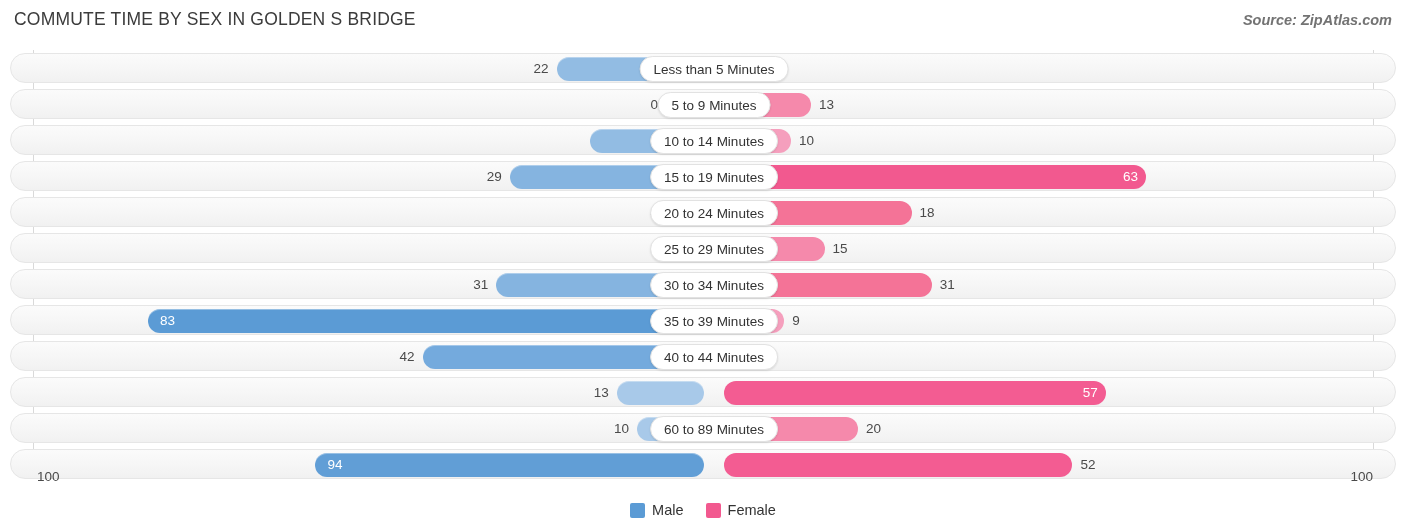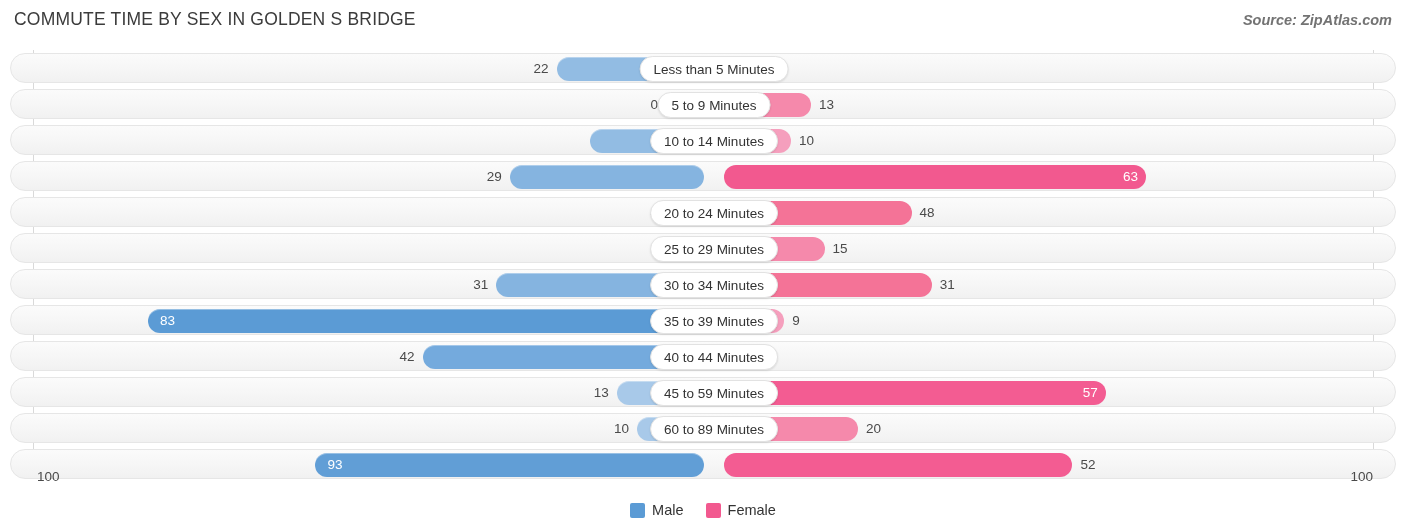--- a/index.html
+++ b/index.html
@@ -114,28 +114,29 @@
           <div class="val" style="left: 788px;">10</div>
           <div class="catlabel" style="left: 703px;">10 to 14 Minutes</div>
         </div>
       </div>
       <div class="row" style="top: 111px;">
         <div class="barwrap">
           <div class="bar male" style="left: 498.7px; width: 194.3px; background: rgb(133, 180, 224);"></div>
           <div class="bar female" style="left: 713px; width: 422.1px; background: rgb(242, 89, 143);"></div>
           <div class="val" style="left: 0px; width: 490.7px; text-align: right;">29</div>
           <div class="val inside" style="left: 1107.1px; width: 20px; text-align: right;">63</div>
+          <div class="catlabel" style="left: 703px;">15 to 19 Minutes</div>
         </div>
       </div>
       <div class="row" style="top: 147px;">
         <div class="barwrap">
           <div class="bar male" style="left: 655px; width: 38px; background: rgb(168, 201, 233);"></div>
           <div class="bar female" style="left: 713px; width: 187.6px; background: rgb(244, 115, 151);"></div>
           <div class="val" style="left: 0px; width: 647px; text-align: right;">4</div>
-          <div class="val" style="left: 908.6px;">48</div>
+          <div class="val" style="left: 908.6px;">18</div>
           <div class="catlabel" style="left: 703px;">20 to 24 Minutes</div>
         </div>
       </div>
       <div class="row" style="top: 183px;">
         <div class="barwrap">
           <div class="bar male" style="left: 655px; width: 38px; background: rgb(168, 201, 233);"></div>
           <div class="bar female" style="left: 713px; width: 100.5px; background: rgb(245, 137, 171);"></div>
           <div class="val" style="left: 0px; width: 647px; text-align: right;">0</div>
           <div class="val" style="left: 821.5px;">15</div>
           <div class="catlabel" style="left: 703px; text-align: center;">25 to 29 Minutes</div>
@@ -167,37 +168,36 @@
           <div class="val" style="left: 759px;">0</div>
           <div class="catlabel" style="left: 703px;">40 to 44 Minutes</div>
         </div>
       </div>
       <div class="row" style="top: 327px;">
         <div class="barwrap">
           <div class="bar male" style="left: 605.9px; width: 87.1px; background: rgb(168, 201, 233);"></div>
           <div class="bar female" style="left: 713px; width: 381.9px; background: rgb(243, 92, 146);"></div>
           <div class="val" style="left: 0px; width: 597.9px; text-align: right;">13</div>
           <div class="val inside" style="left: 1066.9px; width: 20px; text-align: right;">57</div>
-          <div class="catlabel" style="left: 703px;">45 to 59 Minutes</div>
         </div>
       </div>
       <div class="row" style="top: 363px;">
         <div class="barwrap">
           <div class="bar male" style="left: 626px; width: 67px; background: rgb(168, 201, 233);"></div>
           <div class="bar female" style="left: 713px; width: 134px; background: rgb(245, 137, 171);"></div>
           <div class="val" style="left: 0px; width: 618px; text-align: right;">10</div>
           <div class="val" style="left: 855px;">20</div>
           <div class="catlabel" style="left: 703px;">60 to 89 Minutes</div>
         </div>
       </div>
       <div class="row" style="top: 399px;">
         <div class="barwrap">
           <div class="bar male" style="left: 304.4px; width: 388.6px; background: rgb(97, 158, 214);"></div>
           <div class="bar female" style="left: 713px; width: 348.4px; background: rgb(243, 92, 146);"></div>
-          <div class="val inside" style="left: 316.4px;">93</div>
+          <div class="val inside" style="left: 316.4px;">94</div>
           <div class="val" style="left: 1069.4px;">52</div>
         </div>
       </div>
     </div>
   <div id="axis-left">100</div>
   <div id="axis-right">100</div>
 </div>
 
 <div id="legend">
     <div class="legend-item">

